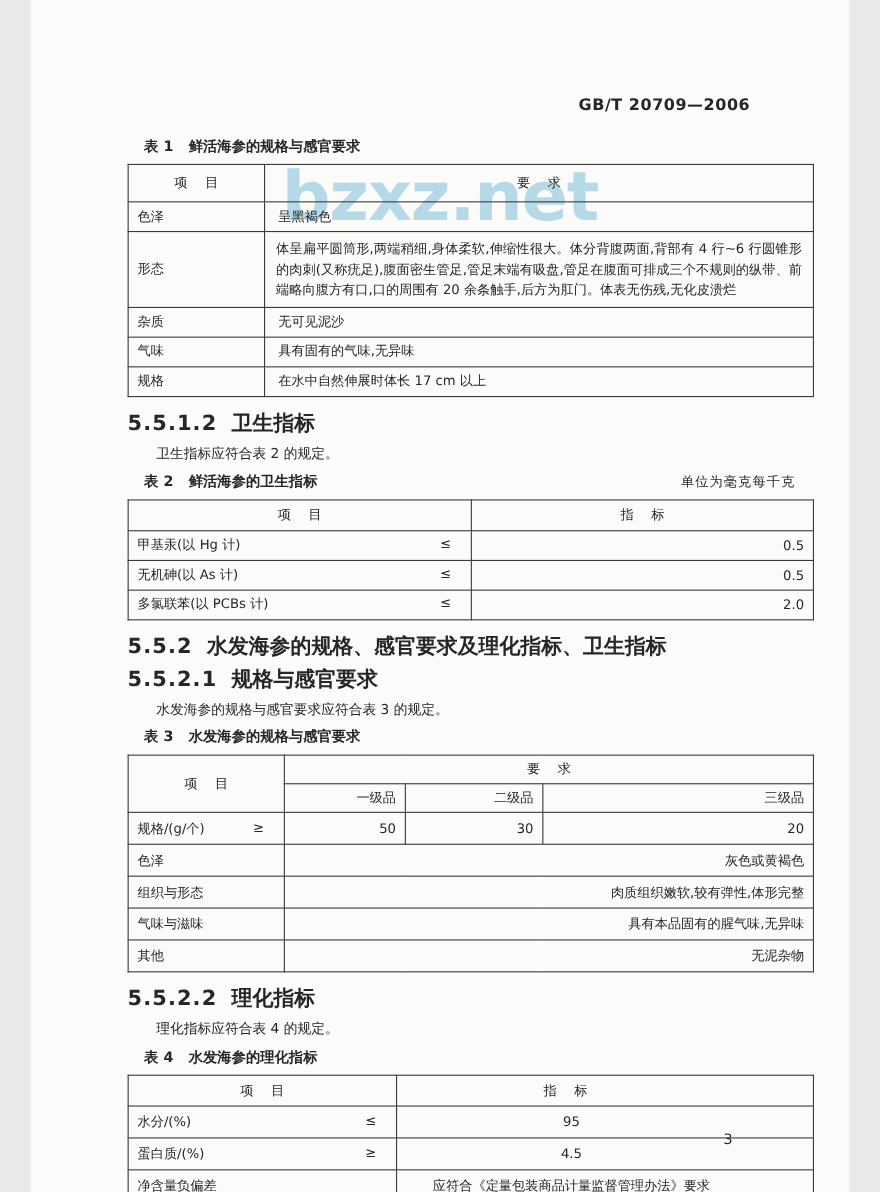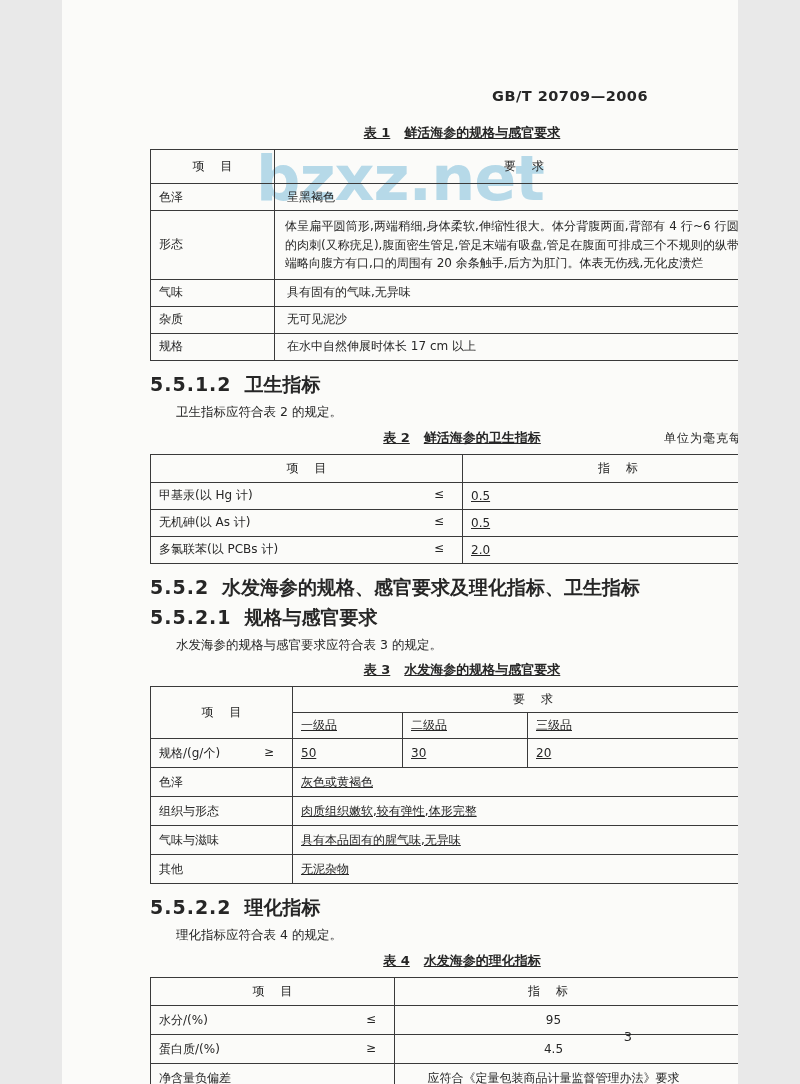--- a/index.html
+++ b/index.html
@@ -1,19 +1,19 @@
 <!DOCTYPE html>
 <html><head>
 <meta charset="utf-8">
 <style>
   * { margin:0; padding:0; box-sizing:border-box; }
   html,body { background:#e9e9e9; }
   .page {
     position:relative;
-    width:676px; height:1084px;
+    width:744px; height:1084px;
     margin:0 auto;
     background:#fbfbf9;
     font-family:"DejaVu Sans","Liberation Sans",sans-serif;
     color:#262626;
     overflow:hidden;
   }
   .doc-code {
     position:absolute; top:88px; right:90px;
     font-size:14.5px; font-weight:bold; letter-spacing:.5px;
     z-index:3;
@@ -23,36 +23,36 @@
     transform:translateX(-50%);
     font-size:62px; font-weight:800; letter-spacing:-1px;
     color:rgba(125,190,218,.55);
     z-index:1; white-space:nowrap;
     font-family:"DejaVu Sans",sans-serif;
   }
   .content {
     position:absolute; left:88px; top:120px; width:624px; z-index:2;
   }
   .tbl-caption {
-    text-align:center; font-weight:bold; font-size:13px;
-    margin:4px 4px 7px; position:relative;text-decoration:underline;
+    text-align:left; font-weight:bold; font-size:13px;
+    margin:4px 15px 7px; position:relative;
   }
   .tbl-caption .cap-prefix { margin-right:14px; }
   .tbl-caption .unit {
     position:absolute; right:2px; bottom:0;
     font-weight:normal; font-size:12px; letter-spacing:1px;
   }
   table {
     width:100%; border-collapse:collapse; table-layout:fixed;
     font-size:12px; background:transparent;
   }
   table, th, td { border:1.6px solid #3a3a3a; }
   th { font-weight:normal; }
   td, th { padding:4px 8px; vertical-align:middle; }
-  .c { text-align:left;text-decoration:underline; }
+  .c { text-align:right; }
   .spread { letter-spacing:16px; text-indent:16px; text-align:center; }
   .lbl { }
   .val-left { text-align:left; padding-left:12px; }
   .op-cell { position:relative; }
   .op { float:right; padding-right:10px; }
   .longtext { line-height:1.55; padding:6px 10px; text-align:justify; }
   .sec-heading {
     font-weight:bold; font-size:19px; margin:11px 0 3px;
   }
   .sec-heading .sec-num { margin-right:13px; letter-spacing:1px; }
@@ -102,26 +102,26 @@
       </tr>
       <tr class="r-simple">
         <td class="lbl">色泽</td>
         <td class="val-left">呈黑褐色</td>
       </tr>
       <tr>
         <td class="lbl">形态</td>
         <td class="longtext">体呈扁平圆筒形,两端稍细,身体柔软,伸缩性很大。体分背腹两面,背部有 4 行~6 行圆锥形的肉刺(又称疣足),腹面密生管足,管足末端有吸盘,管足在腹面可排成三个不规则的纵带、前端略向腹方有口,口的周围有 20 余条触手,后方为肛门。体表无伤残,无化皮溃烂</td>
       </tr>
       <tr class="r-simple">
+        <td class="lbl">杂质</td>
+        <td class="val-left">无可见泥沙</td>
+      </tr>
+      <tr class="r-simple">
         <td class="lbl">气味</td>
         <td class="val-left">具有固有的气味,无异味</td>
-      </tr>
-      <tr class="r-simple">
-        <td class="lbl">杂质</td>
-        <td class="val-left">无可见泥沙</td>
       </tr>
       <tr class="r-simple">
         <td class="lbl">规格</td>
         <td class="val-left">在水中自然伸展时体长 17 cm 以上</td>
       </tr>
     </tbody>
       </table>
 
     <div class="sec-heading">
       <span class="sec-num">5.5.1.2</span><span>卫生指标</span>

